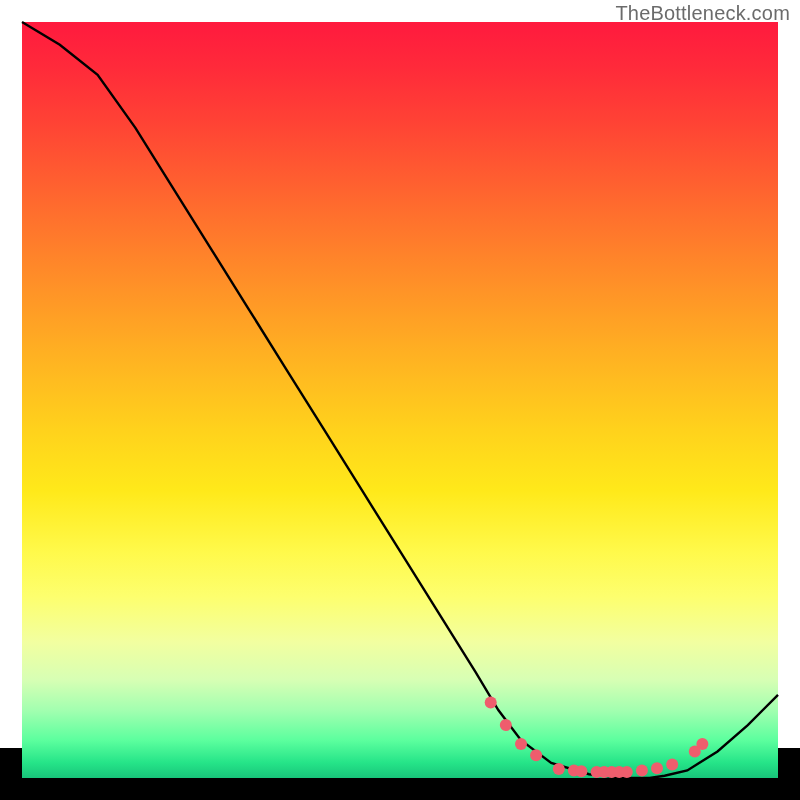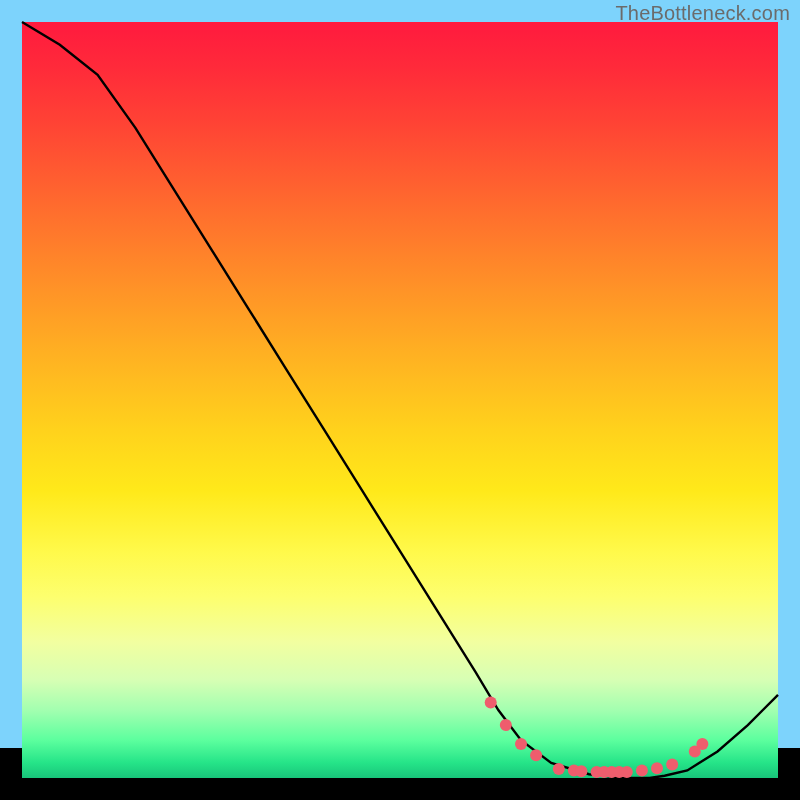--- a/index.html
+++ b/index.html
@@ -8,21 +8,21 @@
     width: 800px;
     height: 800px;
     background: #000;
     overflow: hidden;
     font-family: Arial, Helvetica, sans-serif;
   }
   .frame {
     position: relative;
     width: 800px;
     height: 748px;
-    background: #7dd3fc;
+    background: #ffffff;
   }
   .plot {
     position: absolute;
     left: 22px;
     top: 22px;
     width: 756px;
     height: 756px;
     
     background: linear-gradient(to bottom,
       #ff1a3e 0%,

